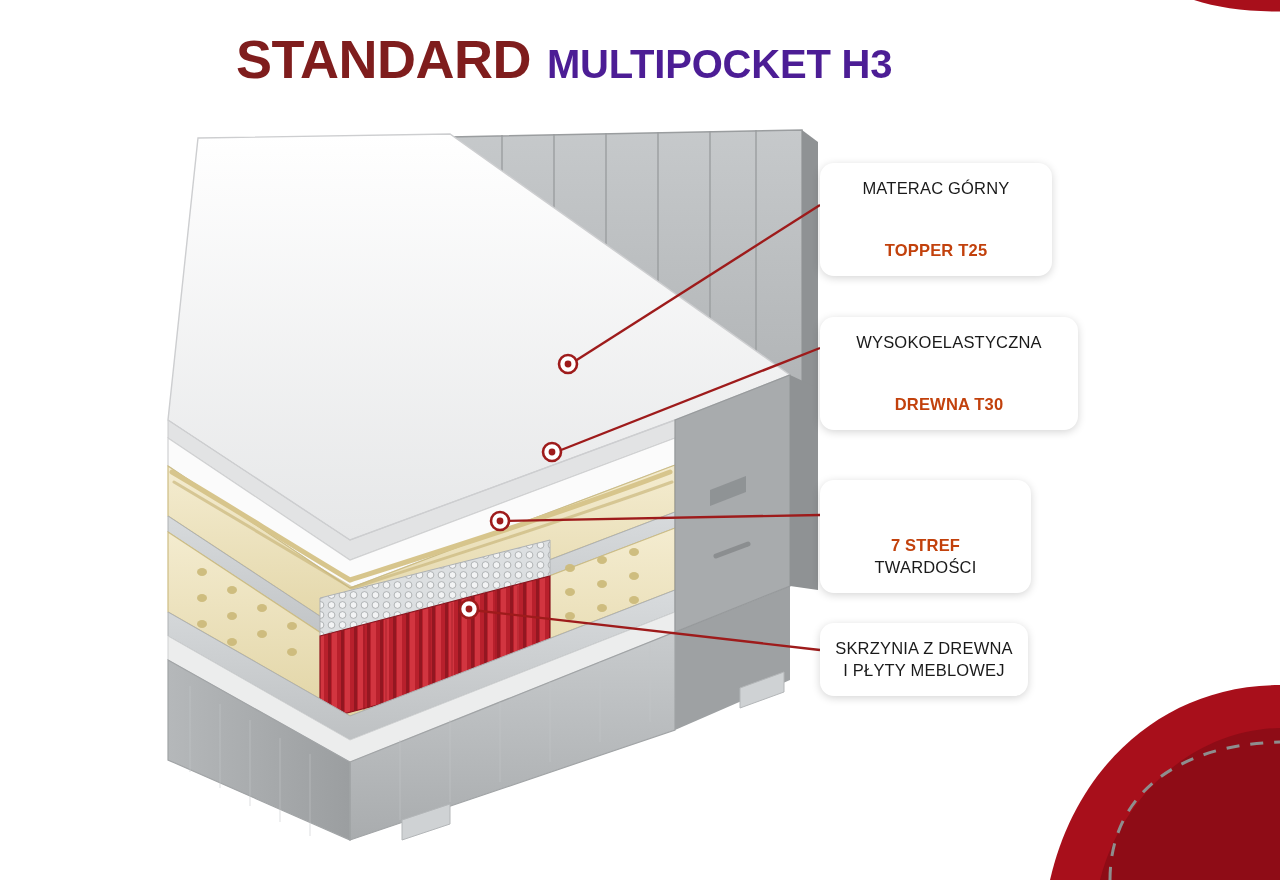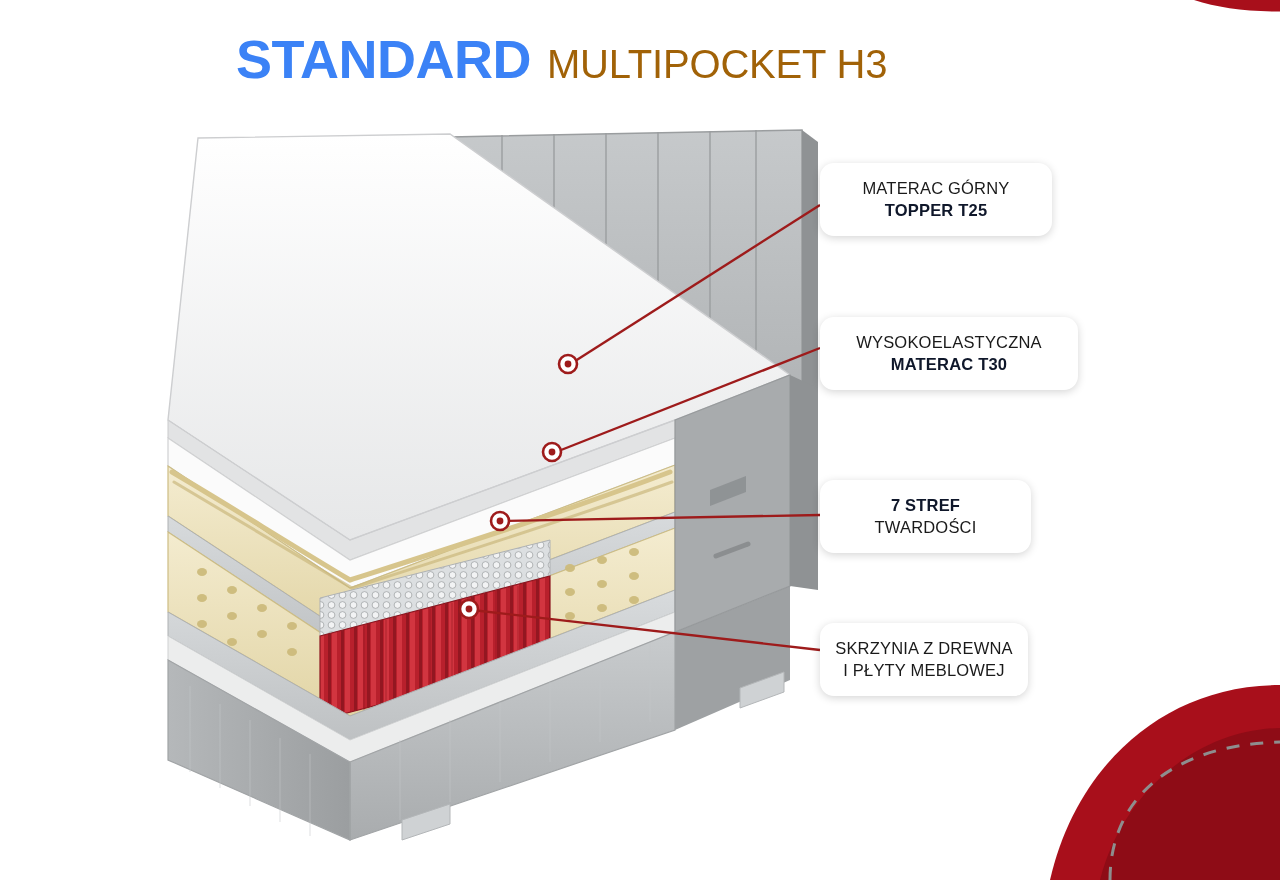--- a/index.html
+++ b/index.html
@@ -39,28 +39,28 @@
     top: 32px;
     left: 236px;
     display: flex;
     align-items: baseline;
     gap: 16px;
     white-space: nowrap;
   }
   .title-main {
     font-size: 54px;
     font-weight: bold;
-    color: #3b82f6;
+    color: #7f1d1d;
     letter-spacing: -0.5px;
     line-height: 1;
   }
   .title-sub {
     font-size: 40px;
-    font-weight: normal;
-    color: #a16207;
+    font-weight: bold;
+    color: #4c1d95;
     letter-spacing: -0.2px;
     line-height: 1;
   }
 
   
   .stage {
     position: absolute;
     top: 120px;
     left: 150px;
     width: 720px;
@@ -74,21 +74,21 @@
     border-radius: 14px;
     box-shadow: 0 2px 9px rgba(0,0,0,0.17);
     padding: 14px 4px;
     text-align: center;
     line-height: 1.35;
     font-size: 16.5px;
     color: #1a1a1a;
     letter-spacing: 0.2px;
   }
   .callout .ln { display: block; white-space: nowrap; }
-  .callout .strong { font-weight: bold; color: #0f172a; }
+  .callout .strong { font-weight: bold; color: #c2410c; margin-top: 40px; }
 
   #callout-topper   { left: 820px; top: 163px;  width: 232px; }
   #callout-foam     { left: 820px; top: 317px;  width: 258px; }
   #callout-zones    { left: 820px; top: 480px;  width: 211px; }
   #callout-box      { left: 820px; top: 623px;  width: 208px; }
 
   
   .overlay {
     position: absolute;
     inset: 0;
@@ -298,21 +298,21 @@
   </g>
 </svg>
 
 <div class="callout" id="callout-topper">
   <span class="ln">MATERAC GÓRNY</span>
   <span class="ln strong">TOPPER T25</span>
 </div>
 
 <div class="callout" id="callout-foam">
   <span class="ln">WYSOKOELASTYCZNA</span>
-  <span class="ln strong">MATERAC T30</span>
+  <span class="ln strong">DREWNA T30</span>
 </div>
 
 <div class="callout" id="callout-zones">
   <span class="ln strong">7 STREF</span>
   <span class="ln">TWARDOŚCI</span>
 </div>
 
 <div class="callout" id="callout-box">
   <span class="ln">SKRZYNIA Z DREWNA</span>
   <span class="ln">I PŁYTY MEBLOWEJ</span>

